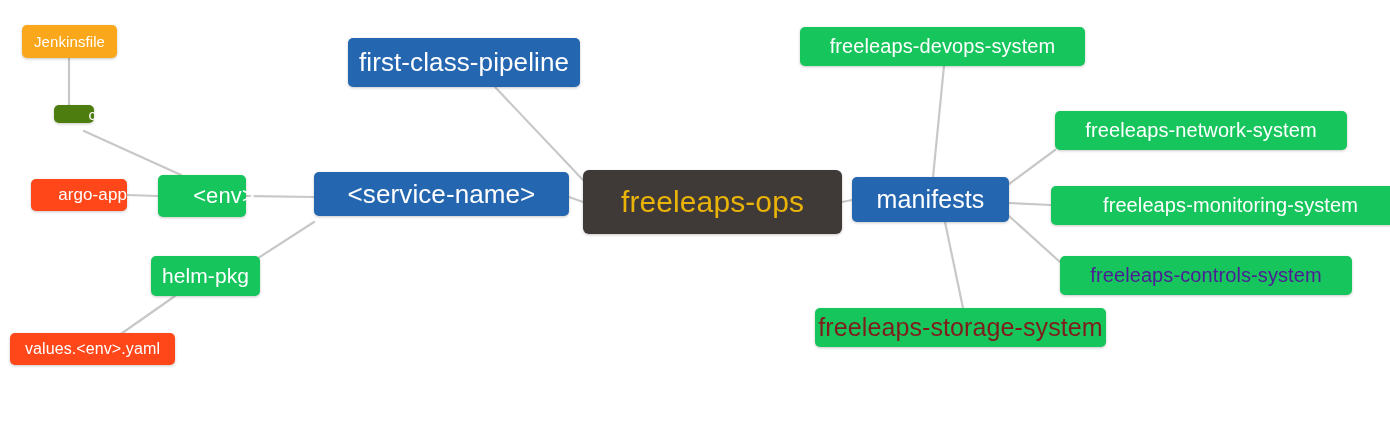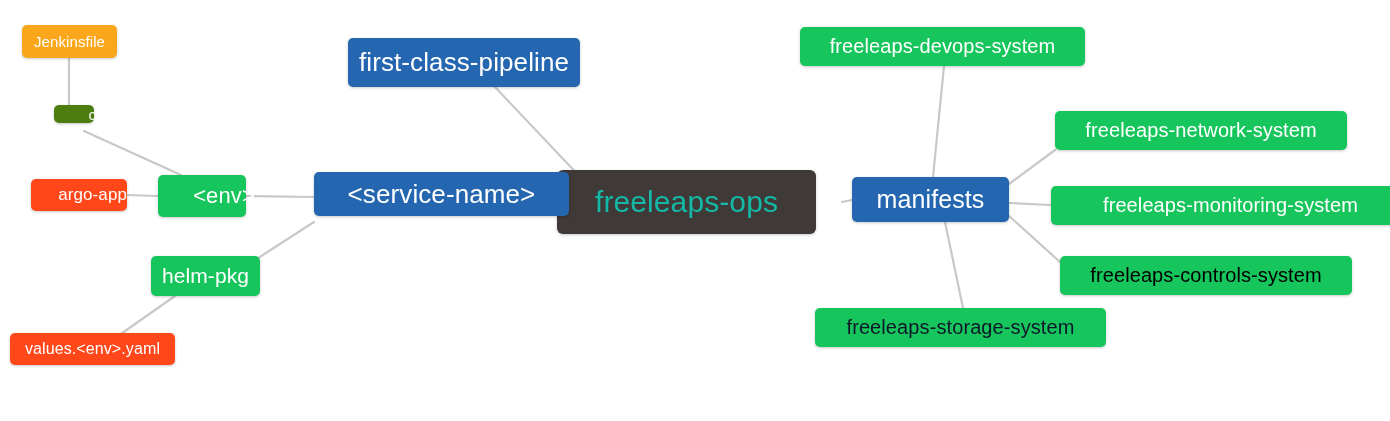--- a/index.html
+++ b/index.html
@@ -65,21 +65,21 @@
       <line x1="181" y1="175" x2="84" y2="131" stroke="#c8c8c8"></line>
       <line x1="69" y1="105" x2="69" y2="58" stroke="#c8c8c8"></line>
       <line x1="175" y1="296" x2="118" y2="336" stroke="#c8c8c8"></line>
       <line x1="933" y1="177" x2="944" y2="66" stroke="#c8c8c8"></line>
       <line x1="1009" y1="184" x2="1055" y2="150" stroke="#c8c8c8"></line>
       <line x1="1009" y1="203" x2="1051" y2="205" stroke="#c8c8c8"></line>
       <line x1="1009" y1="216" x2="1060" y2="262" stroke="#c8c8c8"></line>
       <line x1="945" y1="222" x2="963" y2="308" stroke="#c8c8c8"></line>
     </svg>
   <div id="node-layer">
-      <div class="node lvl-root" style="left: 557px; top: 170px; width: 259px; height: 64px; background: rgb(63, 58, 55); font-size: 30px; color: #14b8a6;">
+      <div class="node lvl-root" style="left: 583px; top: 170px; width: 259px; height: 64px; background: rgb(63, 58, 55); font-size: 30px; color: #eab308;">
         <span>freeleaps-ops</span>
       </div>
       <div class="node lvl-1" style="left: 314px; top: 172px; width: 255px; height: 44px; background: rgb(37, 102, 176); font-size: 26px; color: rgb(255, 255, 255);">
         <span>&lt;service-name&gt;</span>
       </div>
       <div class="node lvl-1" style="left: 852px; top: 177px; width: 157px; height: 45px; background: rgb(37, 102, 176); font-size: 25px; color: rgb(255, 255, 255);">
         <span>manifests</span>
       </div>
       <div class="node lvl-1" style="left: 314px; top: 38px; width: 232px; height: 49px; background: rgb(37, 102, 176); font-size: 26px; color: rgb(255, 255, 255); margin-left: 34px;">
         <span>first-class-pipeline</span>
@@ -104,20 +104,20 @@
       </div>
       <div class="node lvl-2" style="left: 800px; top: 27px; width: 285px; height: 39px; background: rgb(22, 198, 92); font-size: 20px; color: rgb(255, 255, 255);">
         <span>freeleaps-devops-system</span>
       </div>
       <div class="node lvl-2" style="left: 1055px; top: 111px; width: 292px; height: 39px; background: rgb(22, 198, 92); font-size: 20px; color: rgb(255, 255, 255);">
         <span>freeleaps-network-system</span>
       </div>
       <div class="node lvl-2" style="left: 1051px; top: 186px; width: 346px; height: 39px; background: rgb(22, 198, 92); font-size: 20px; color: rgb(255, 255, 255); padding-left: 13px;">
         <span>freeleaps-monitoring-system</span>
       </div>
-      <div class="node lvl-2" style="left: 1060px; top: 256px; width: 292px; height: 39px; background: rgb(22, 198, 92); font-size: 20px; color: #000000; text-align: right;">
+      <div class="node lvl-2" style="left: 1060px; top: 256px; width: 292px; height: 39px; background: rgb(22, 198, 92); font-size: 20px; color: #4c1d95; text-align: right;">
         <span>freeleaps-controls-system</span>
       </div>
-      <div class="node lvl-2" style="left: 815px; top: 308px; width: 291px; height: 39px; background: rgb(22, 198, 92); font-size: 20px; color: #0f172a;">
+      <div class="node lvl-2" style="left: 815px; top: 308px; width: 291px; height: 39px; background: rgb(22, 198, 92); font-size: 25px; color: #7f1d1d;">
         <span>freeleaps-storage-system</span>
       </div>
     </div>
 </div>
 
 </body></html>

